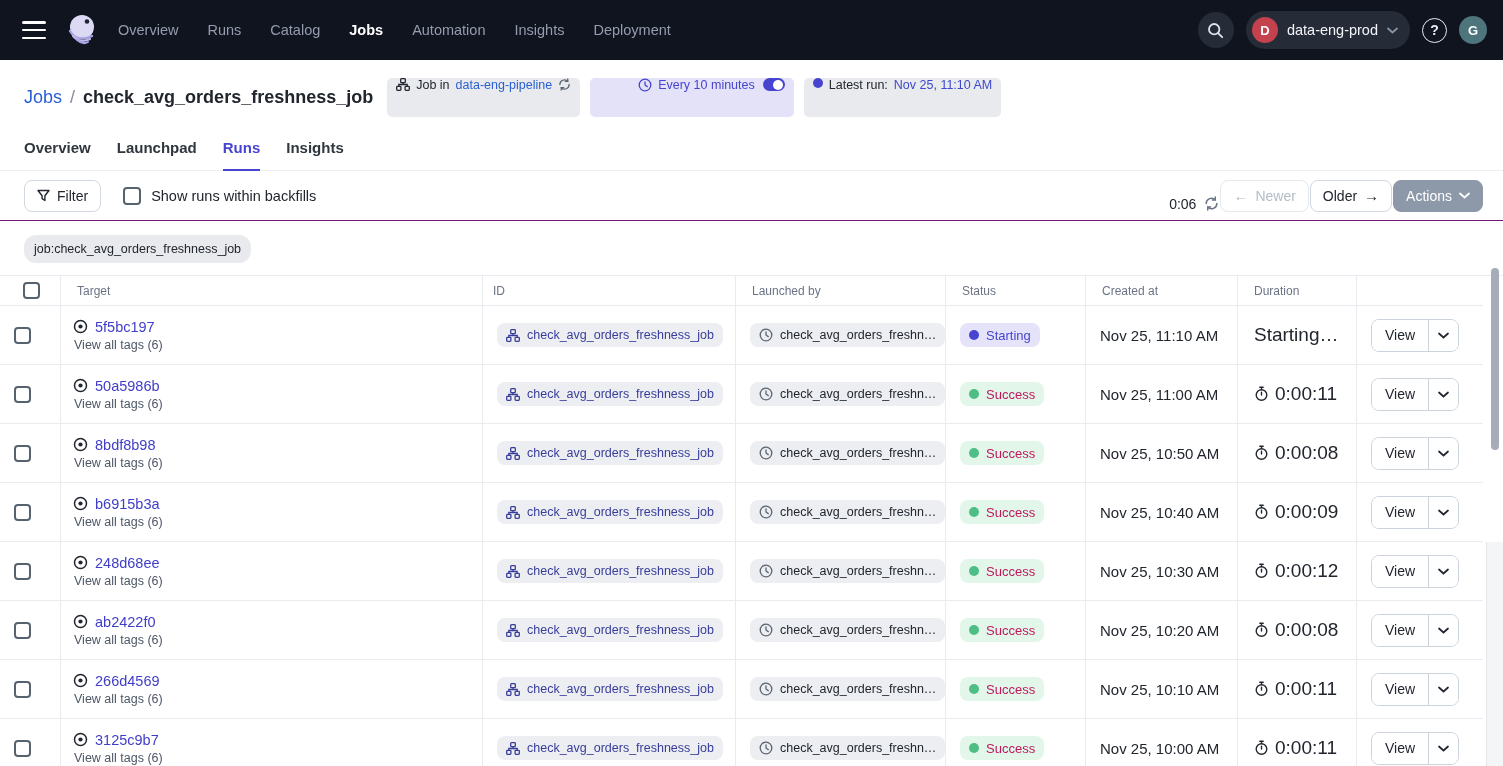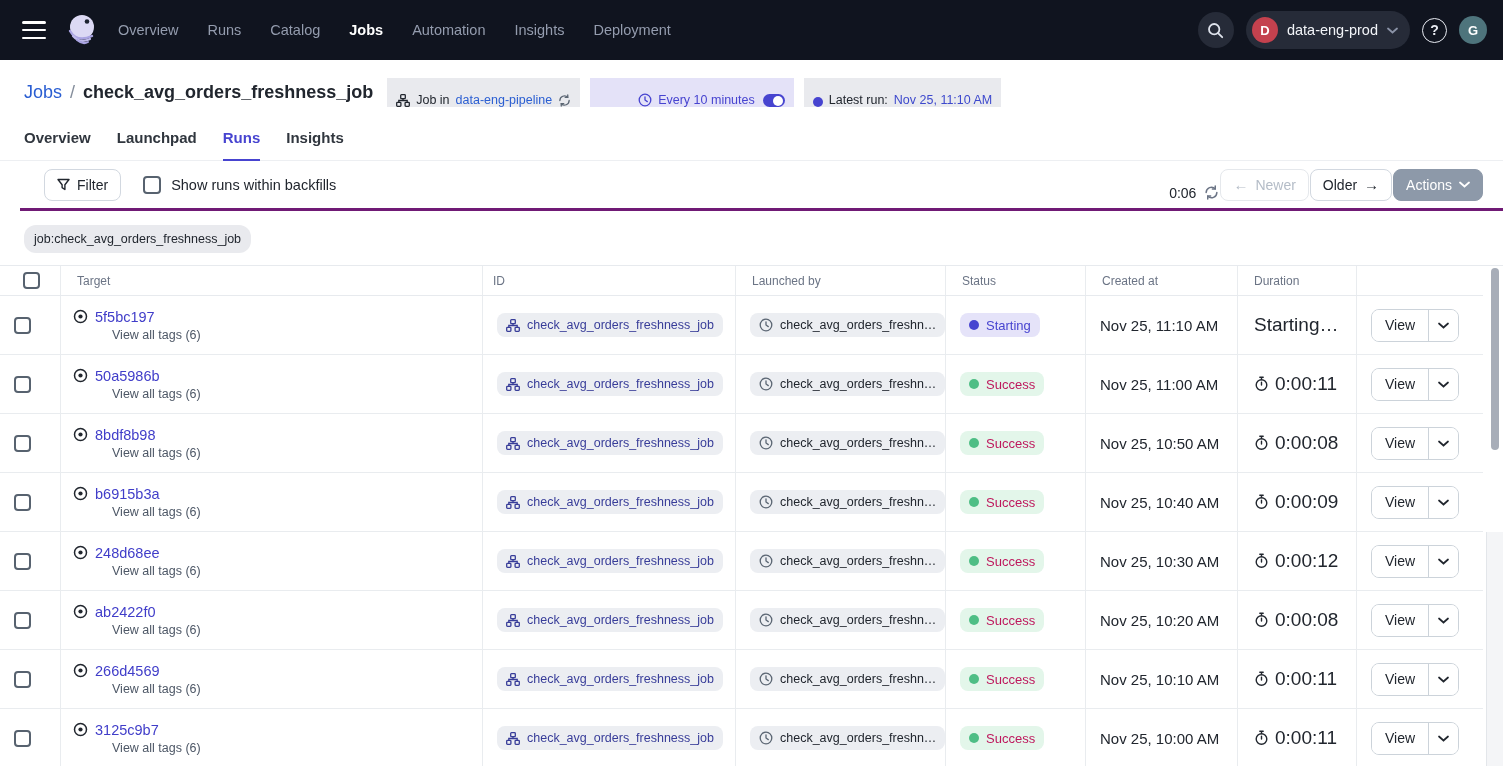--- a/index.html
+++ b/index.html
@@ -30,36 +30,36 @@
   .help-circle { width:25px; height:25px; border-radius:50%; border:1.7px solid #e8ebf2; color:#e8ebf2; font-size:14px; font-weight:700; display:flex; align-items:center; justify-content:center; cursor:pointer; }
   .avatar { width:28px; height:28px; border-radius:50%; background:#4e747c; color:#fff; font-size:13px; font-weight:600; display:flex; align-items:center; justify-content:center; cursor:pointer; }
 
   
   .page-header { padding:18px 24px 0 24px; display:flex; align-items:center; }
   .breadcrumb { font-size:18px; display:flex; align-items:center; gap:8px; white-space:nowrap; }
   .crumb-root { color:#2a5ed2; }
   .crumb-sep { color:#848d9b; font-weight:400; }
   .crumb-title { color:#21262e; font-weight:700; }
   .badges { display:flex; align-items:center; gap:10px; margin-left:14px; }
-  .badge { height:29px; border-radius:0; display:flex; align-items:flex-end; gap:6px; padding:0 9px; font-size:12.5px; background:#e9eaee; color:#21262e; white-space:nowrap; }
+  .badge { height:39px; border-radius:5px; display:flex; align-items:flex-start; gap:6px; padding:0 9px; font-size:12.5px; background:#e9eaee; color:#21262e; white-space:nowrap; }
   .badge.lavender { background:#e4e2f8; color:#4744d0;padding-left:48px; }
   .badge a { color:#2a5ed2; }
   .badge .latest-link { color:#3d49cd; }
   .toggle { width:22px; height:13px; border-radius:7px; background:#4744d0; position:relative; cursor:pointer; margin-left:2px; }
   .toggle .knob { position:absolute; right:1.5px; top:1.5px; width:10px; height:10px; border-radius:50%; background:#fff; }
   .run-dot { width:10px; height:10px; border-radius:50%; background:#4744d0; display:inline-block; }
 
   
   .tabs { display:flex; gap:26px; padding:0 24px; margin-top:22px; border-bottom:1px solid #edeff2; }
   .tab { font-size:15px; font-weight:600; color:#30363e; padding-bottom:14px; cursor:pointer; position:relative; }
   .tab.active { color:#4744d0; }
   .tab.active::after { content:""; position:absolute; left:0; right:0; bottom:-1px; height:2px; background:#4744d0; }
 
   
-  .toolbar { height:50px; display:flex; align-items:center; padding:0 20px 0 24px; border-bottom:3px solid #701a75;margin-left:20px; }
+  .toolbar { height:50px; display:flex; align-items:center; padding:0 20px 0 24px; border-bottom:1px solid #701a75; }
   .btn { height:32px; border-radius:8px; border:1px solid #d2d8e0; background:#fff; display:inline-flex; align-items:center; gap:7px; padding:0 12px; font-size:14px; font-weight:500; color:#21262e; cursor:pointer; font-family:inherit; }
   .btn:disabled, .btn.disabled { border-color:#e5e8ec; color:#b4bcc7; cursor:default; }
   .btn.primary-gray { background:#8d99a9; border-color:#8d99a9; color:#fff; }
   .checkbox { width:18px; height:18px; border:2px solid #57626f; border-radius:4px; background:#fff; display:inline-block; cursor:pointer; flex:none; }
   .backfills { display:flex; align-items:center; gap:10px; margin-left:22px; font-size:14.5px; color:#21262e; }
   .toolbar-right { margin-left:auto; display:flex; align-items:flex-end; gap:1px; }
   .countdown { font-size:14px; color:#21262e; display:flex; align-items:center; gap:8px; }
   .arrow-glyph { font-size:15px; line-height:1; }
 
   
@@ -74,21 +74,21 @@
   .cell { border-left:1px solid #e9ecef; min-width:0; }
   .cell:first-child { border-left:none; }
   .thead .c-check, .trow .c-check { padding-left:23px; }
   .thead .c-id { padding-left:10px; }
   .trow { height:59px; border-bottom:1px solid #e9ecef; }
   .trow .cell { display:flex; align-items:center; padding-left:14px; }
   .trow .c-check { align-items:center; }
   .trow .c-id { flex-direction:column; align-items:flex-start; justify-content:center; padding-left:12px; gap:3px; }
   .id-line { display:flex; align-items:center; gap:7px; }
   .run-link { color:#403dc9; font-size:14.5px; }
-  .tags-link { font-size:12.5px; color:#4d5766; cursor:pointer; padding-left:1px;margin-left:38px; }
+  .tags-link { font-size:12.5px; color:#4d5766; cursor:pointer; padding-left:1px; }
   .pill { display:inline-flex; align-items:center; gap:7px; height:24px; padding:0 9px; border-radius:8px; background:#eceef2; font-size:12.5px; color:#21262e; max-width:100%; }
   .pill .ptext { white-space:nowrap; overflow:hidden; }
   .target-pill-text { color:#383d99; }
   .status-pill { font-size:13px; gap:7px; }
   .status-pill .dot { width:10px; height:10px; border-radius:50%; flex:none; }
   .status-pill.starting { background:#e5e3f9; color:#4744d0; }
   .status-pill.starting .dot { background:#4744d0; }
   .status-pill.success { background:#e3f6ea; color:#be185d; }
   .status-pill.success .dot { background:#4ebe85; }
   .created-text { font-size:15px; color:#21262e; white-space:nowrap; }

